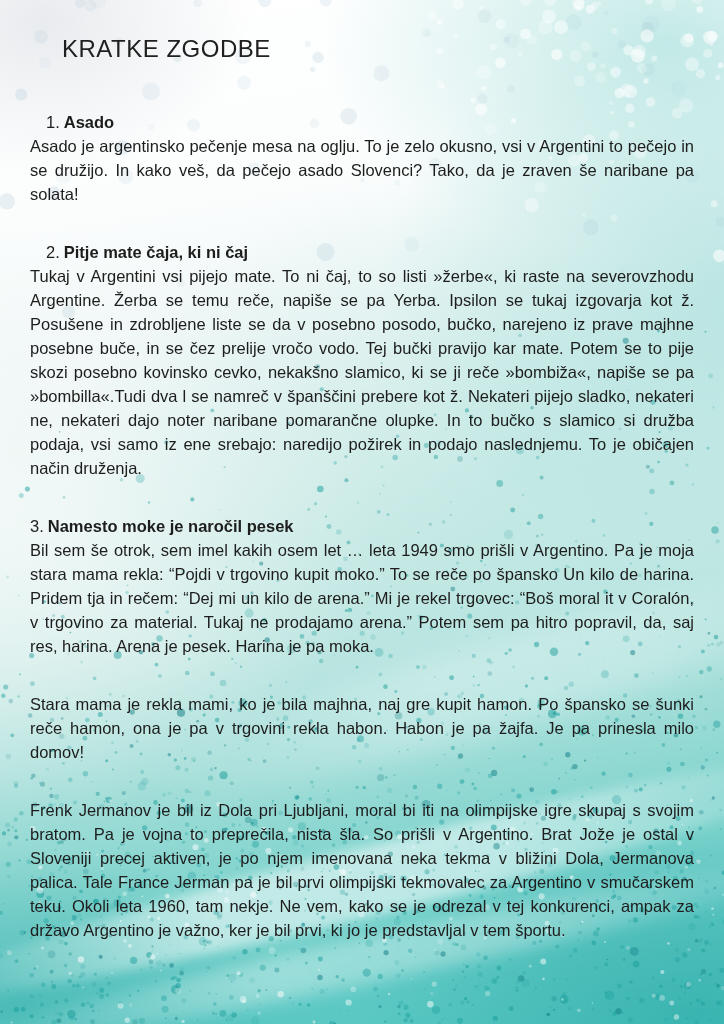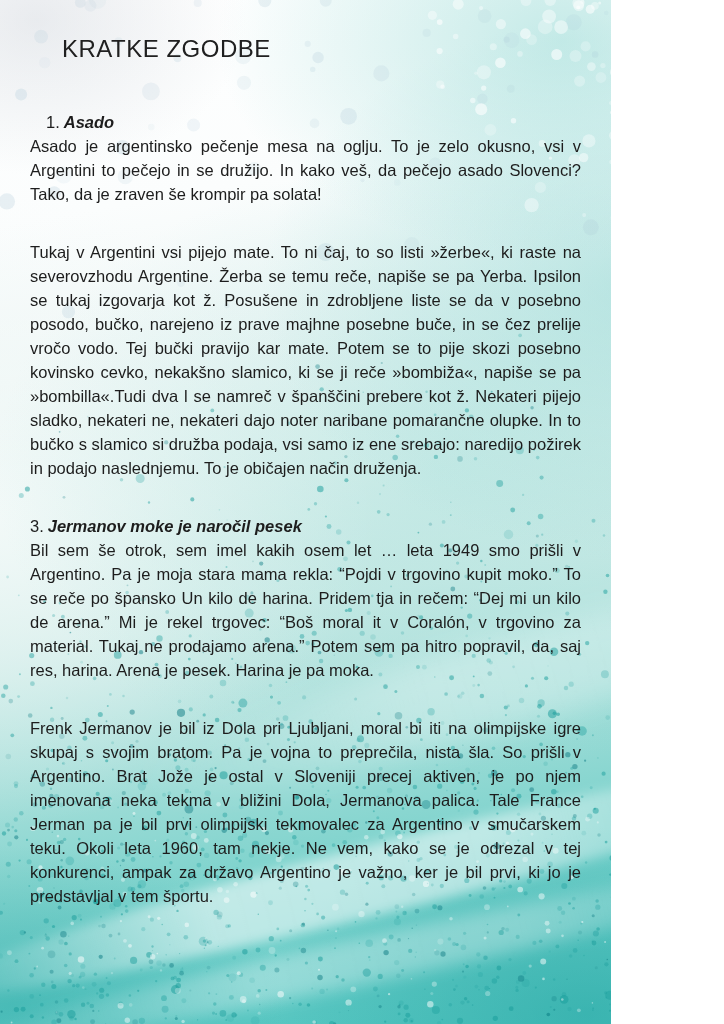--- a/index.html
+++ b/index.html
@@ -1,24 +1,23 @@
 <!DOCTYPE html>
 <html><head>
 <meta charset="utf-8">
 <style>
   html, body { margin: 0; padding: 0; }
   body { font-family: "Liberation Sans", sans-serif; }
 
   .page {
     position: relative;
-    width: 580px;
+    width: 724px;
     height: 1024px;
     overflow: hidden;
     background: #ffffff;
-    padding-left: 31px;
   }
 
   
   .bg {
     position: absolute;
     inset: 0;
     z-index: 1;
     background:
       radial-gradient(300px 220px at 6% 2%,  rgba(200,206,214,0.40), transparent 70%),
       radial-gradient(480px 300px at 92% 4%,  rgba(150,218,213,0.55), transparent 72%),
@@ -62,21 +61,21 @@
     letter-spacing: 0.5px;
     color: #202020;
   }
 
   .sec { margin-top: 34px; }
   .sec.first { margin-top: 46px; }
 
   .head { font-size: 16.5px; line-height: 24px; }
   .sec.indent .head { padding-left: 16px; }
   .head .num  { font-weight: 400; }
-  .head .name { font-weight: 700; margin-left: 4px; font-style: italic; }
+  .head .name { font-weight: 700; margin-left: 4px; }
 
   .body {
     margin: 0;
     font-size: 16.5px;
     line-height: 24px;
     text-align: justify;
   }
 </style>
 </head>
 <body>
@@ -1602,32 +1601,34 @@
       <circle cx="58.0" cy="836.1" r="1.29" fill="rgba(255,255,255,0.46)"></circle>
       <circle cx="142.3" cy="896.4" r="1.13" fill="rgba(255,255,255,0.37)"></circle>
       <circle cx="215.0" cy="879.4" r="1.97" fill="rgba(255,255,255,0.38)"></circle>
     </svg>
 
   <div class="content">
     <h1 class="title">KRATKE ZGODBE</h1>
 
     <section class="sec first indent">
       <div class="head"><span class="num">1.</span><span class="name">Asado</span></div>
-      <p class="body">Asado je argentinsko pečenje mesa na oglju. To je zelo okusno, vsi v Argentini to pečejo in se družijo. In kako veš, da pečejo asado Slovenci? Tako, da je zraven še krompir pa solata!</p>
+      <p class="body">Asado je argentinsko pečenje mesa na oglju. To je zelo okusno, vsi v Argentini to pečejo in se družijo. In kako veš, da pečejo asado Slovenci? Tako, da je zraven še naribane pa solata!</p>
     </section>
 
     <section class="sec indent">
+      <div class="head"><span class="num">2.</span><span class="name">Pitje mate čaja, ki ni čaj</span></div>
       <p class="body">Tukaj v Argentini vsi pijejo mate. To ni čaj, to so listi »žerbe«, ki raste na severovzhodu Argentine. Žerba se temu reče, napiše se pa Yerba. Ipsilon se tukaj izgovarja kot ž. Posušene in zdrobljene liste se da v posebno posodo, bučko, narejeno iz prave majhne posebne buče, in se čez prelije vročo vodo. Tej bučki pravijo kar mate. Potem se to pije skozi posebno kovinsko cevko, nekakšno slamico, ki se ji reče »bombiža«, napiše se pa »bombilla«.Tudi dva l se namreč v španščini prebere kot ž. Nekateri pijejo sladko, nekateri ne, nekateri dajo noter naribane pomarančne olupke. In to bučko s slamico si družba podaja, vsi samo iz ene srebajo: naredijo požirek in podajo naslednjemu. To je običajen način druženja.</p>
     </section>
 
     <section class="sec">
-      <div class="head"><span class="num">3.</span><span class="name">Jermanov moke je naročil pesek</span></div>
+      <div class="head"><span class="num">3.</span><span class="name">Namesto moke je naročil pesek</span></div>
       <p class="body">Bil sem še otrok, sem imel kakih osem let … leta 1949 smo prišli v Argentino. Pa je moja stara mama rekla: “Pojdi v trgovino kupit moko.” To se reče po špansko Un kilo de harina. Pridem tja in rečem: “Dej mi un kilo de arena.” Mi je rekel trgovec: “Boš moral it v Coralón, v trgovino za material. Tukaj ne prodajamo arena.” Potem sem pa hitro popravil, da, saj res, harina. Arena je pesek. Harina je pa moka.</p>
     </section>
 
     <section class="sec">
+      <p class="body">Stara mama je rekla mami, ko je bila majhna, naj gre kupit hamon. Po špansko se šunki reče hamon, ona je pa v trgovini rekla habon. Habon je pa žajfa. Je pa prinesla milo domov!</p>
     </section>
 
     <section class="sec">
       <p class="body">Frenk Jermanov je bil iz Dola pri Ljubljani, moral bi iti na olimpijske igre skupaj s svojim bratom. Pa je vojna to preprečila, nista šla. So prišli v Argentino. Brat Jože je ostal v Sloveniji precej aktiven, je po njem imenovana neka tekma v bližini Dola, Jermanova palica. Tale France Jerman pa je bil prvi olimpijski tekmovalec za Argentino v smučarskem teku. Okoli leta 1960, tam nekje. Ne vem, kako se je odrezal v tej konkurenci, ampak za državo Argentino je važno, ker je bil prvi, ki jo je predstavljal v tem športu.</p>
     </section>
   </div>
 </div>
 
 </body></html>

